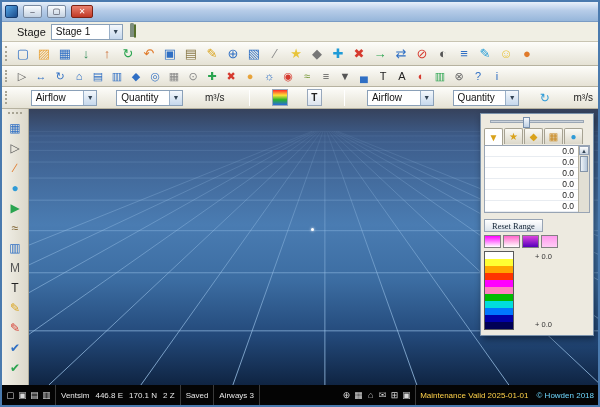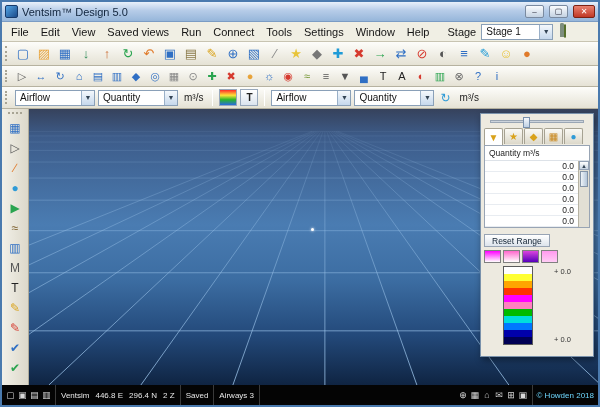--- a/index.html
+++ b/index.html
@@ -40,21 +40,21 @@
   .lock-icon { width:11px; height:13px; position:relative; margin-left:2px; }
   .lock-icon .shackle { width:5px; height:6px; margin:0 auto; border:2px solid #7e8e7e;
     border-bottom:none; border-radius:4px 4px 0 0; }
   .lock-icon .lock-body { width:10px; height:7px; background:linear-gradient(#cfe07a,#7aa03a);
     border:1px solid #56702a; border-radius:1px; margin-top:-1px; }
   
   .toolbar { display:flex; align-items:center; gap:1px; padding:1px 2px;
     background:linear-gradient(#fdfdfa,#e5e2d5); border-bottom:1px solid #b6b2a0; }
   .tb1 { flex:0 0 24px; }
   .tb2 { flex:0 0 21px; }
-  .tb3 { flex:0 0 22px; gap:3px; }
+  .tb3 { flex:0 0 22px; gap:19px; }
   .grip { width:4px; height:70%; border-left:2px dotted #a8a494; margin:0 3px 0 1px; }
   .tbicon { width:20px; height:20px; border-radius:2px; display:flex; align-items:center;
     justify-content:center; font-size:13px; line-height:1; }
   .tb2 .tbicon { width:18px; height:17px; font-size:11px; }
   .tb-combo { width:80px; }
   .unit-label { font-size:10px; color:#222; margin:0 3px; white-space:nowrap; }
   .sep { width:1px; height:16px; background:#b0ac9c; border-right:1px solid #fff; margin:0 3px; }
   .mini-btn { width:18px; height:17px; border:1px solid #98a8bc; font-size:10px; font-weight:bold;
     background:linear-gradient(#ffffff,#dce4ee); display:flex; align-items:center; justify-content:center; color:#222; }
   .color-btn { background:linear-gradient(180deg,#ff2a2a,#ffe23a 35%,#2ab52a 65%,#2a6ae0); }
@@ -94,24 +94,24 @@
   .panel-row { height:11px; display:flex; align-items:center; justify-content:flex-end;
     padding:0 4px; font-size:8.5px; color:#222; border-bottom:1px solid #e8ecf1; }
   .panel-scroll { flex:0 0 10px; background:#e2dfd4; border-left:1px solid #b6b2a2;
     display:flex; flex-direction:column; align-items:center; }
   .scroll-arrow { width:10px; height:9px; font-size:6px; display:flex; align-items:center;
     justify-content:center; background:linear-gradient(#fff,#c8d4e2); border:1px solid #94a2b6; color:#345; }
   .scroll-thumb { width:8px; flex:0 0 16px; margin-top:1px;
     background:linear-gradient(90deg,#eef3f8,#b4c6da); border:1px solid #8494a8; }
   .reset-btn { margin:3px 3px 2px; height:13px; display:inline-flex; align-items:center;
     padding:0 7px; font-size:8.5px; color:#123; border:1px solid #98a4b4;
-    background:linear-gradient(#ffffff,#dde4ec); }
+    background:linear-gradient(#ffffff,#dde4ec);font-family:Liberation Serif, serif; }
   .swatch-row { display:flex; gap:2px; padding:1px 3px 3px; }
   .swatch { width:17px; height:13px; border:1px solid #808080; }
-  .legend-wrap { display:flex; gap:21px; padding:0 3px 11px;justify-content:center; }
+  .legend-wrap { display:flex; gap:21px; padding:0 3px 5px; }
   .legend-colors { width:30px; border:1px solid #5a5a5a; display:flex; flex-direction:column; background:#000; }
   .legend-color { flex:0 0 7px; }
   .legend-labels { display:flex; flex-direction:column; justify-content:space-between;
     font-size:7.5px; color:#333; padding:1px 0; }
   
   .statusbar { flex:0 0 20px; background:#040404; color:#e8e8e8; display:flex; align-items:center;
     font-size:8px; overflow:hidden; }
   .sb-icons { display:flex; align-items:center; gap:1px; height:100%; padding:0 3px;
     border-right:1px solid #3a3a3a; }
   .sb-icon { width:11px; height:12px; display:flex; align-items:center; justify-content:center;
@@ -121,49 +121,26 @@
   .sb-spacer { flex:1 1 0; min-width:0; }
   .sb-text { padding:0 4px; white-space:nowrap; }
 </style>
 </head>
 <body>
 
 <div class="window">
 
   <div class="titlebar">
     <span class="app-icon"></span>
-    <span class="title-text">Ventsim™ Design 5.0</span>
     <span class="win-btn">–</span>
     <span class="win-btn">▢</span>
     <span class="win-btn close">✕</span>
   </div>
 
   <div class="menubar">
-    <div class="menu-items">
-
-        <span class="menu-item">File</span>
-
-        <span class="menu-item">Edit</span>
-
-        <span class="menu-item">View</span>
-
-        <span class="menu-item">Saved views</span>
-
-        <span class="menu-item">Run</span>
-
-        <span class="menu-item">Connect</span>
-
-        <span class="menu-item">Tools</span>
-
-        <span class="menu-item">Settings</span>
-
-        <span class="menu-item">Window</span>
-
-        <span class="menu-item">Help</span>
-      </div>
     <div class="stage-group">
       <span class="stage-label">Stage</span>
       <span class="combo stage-combo">
         <span class="combo-value">Stage 1</span>
         <span class="combo-arrow">▼</span>
       </span>
       <span class="lock-icon">
         <span class="shackle"></span><span class="lock-body"></span>
       </span>
     </div>
@@ -387,21 +364,20 @@
 
           <span class="panel-tab" style="color: rgb(217, 162, 26);">★</span>
 
           <span class="panel-tab" style="color: rgb(217, 162, 26);">◆</span>
 
           <span class="panel-tab" style="color: rgb(200, 134, 26);">▦</span>
 
           <span class="panel-tab" style="color: rgb(47, 155, 215);">●</span>
         </div>
       <div class="panel-body">
-        <div class="qty-label">Quantity m³/s</div>
         <div class="list-area">
           <div class="panel-list">
 
               <div class="panel-row">0.0</div>
 
               <div class="panel-row">0.0</div>
 
               <div class="panel-row">0.0</div>
 
               <div class="panel-row">0.0</div>
@@ -467,21 +443,21 @@
 
         <span class="sb-icon">▣</span>
 
         <span class="sb-icon">▤</span>
 
         <span class="sb-icon">▥</span>
       </div>
     <div class="sb-seg">
       <span>Ventsim</span>
       <span>446.8 E</span>
-      <span>296.4 N</span>
+      <span>170.1 N</span>
       <span>2 Z</span>
     </div>
     <div class="sb-seg">
       <span>Saved</span>
     </div>
     <div class="sb-seg">
       <span>Airways 3</span>
     </div>
     <div class="sb-spacer"></div>
     <div class="sb-icons">
@@ -491,16 +467,17 @@
         <span class="sb-icon">▦</span>
 
         <span class="sb-icon">⌂</span>
 
         <span class="sb-icon">✉</span>
 
         <span class="sb-icon">⊞</span>
 
         <span class="sb-icon">▣</span>
       </div>
+    <span class="sb-text" style="color: rgb(255, 210, 74);">Maintenance Valid 2025-01-01</span>
     <span class="sb-text" style="color: rgb(111, 216, 255);">© Howden 2018</span>
   </div>
 
 </div>
 
 </body></html>

